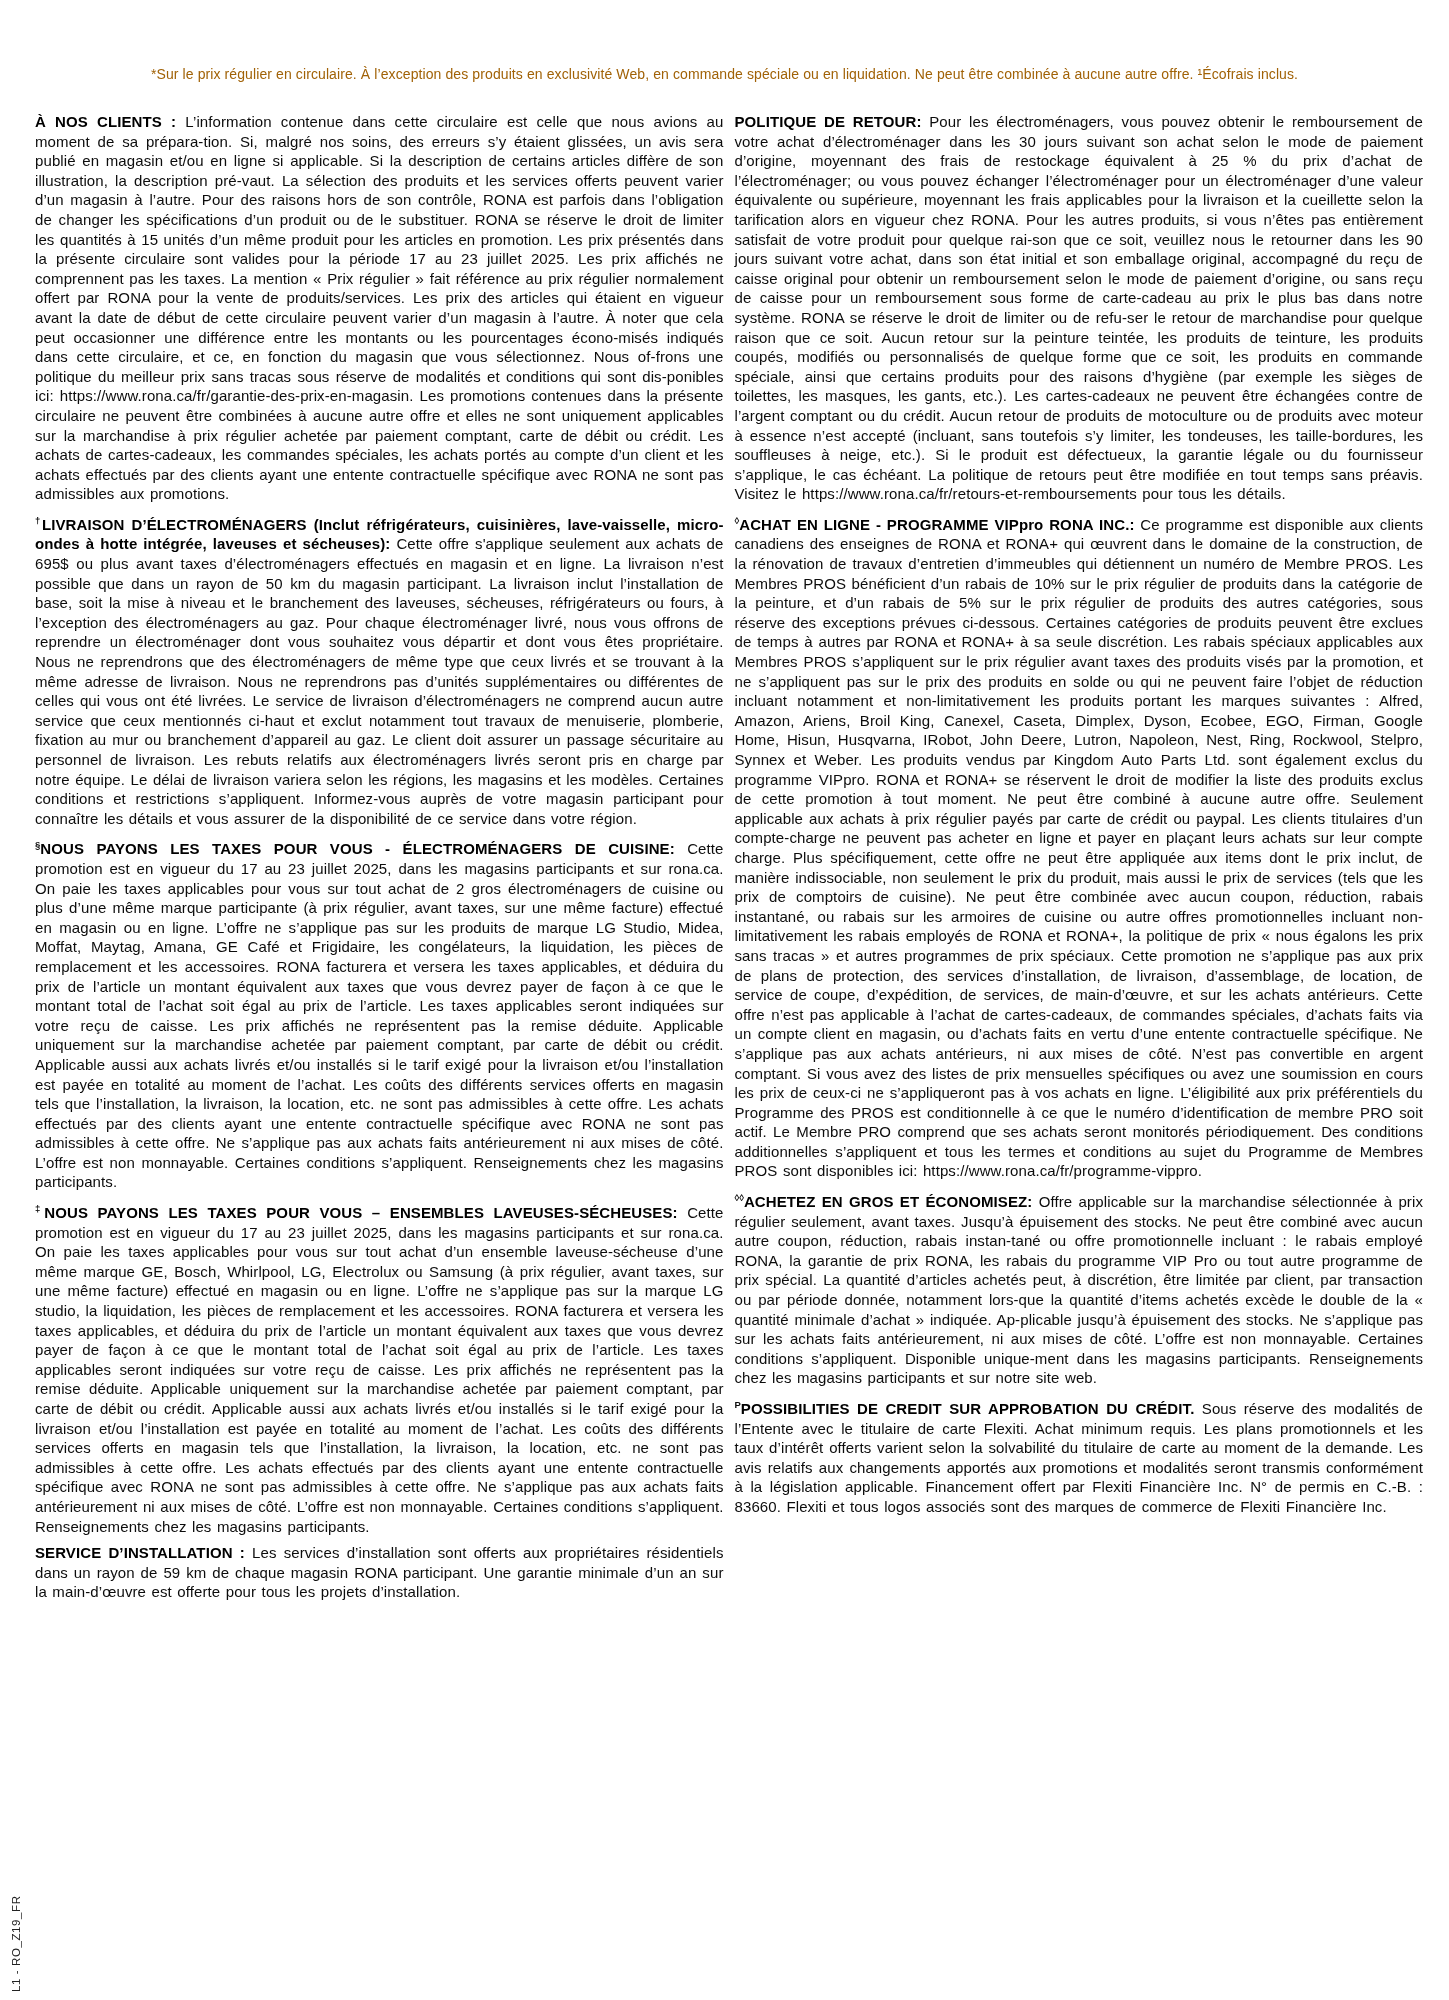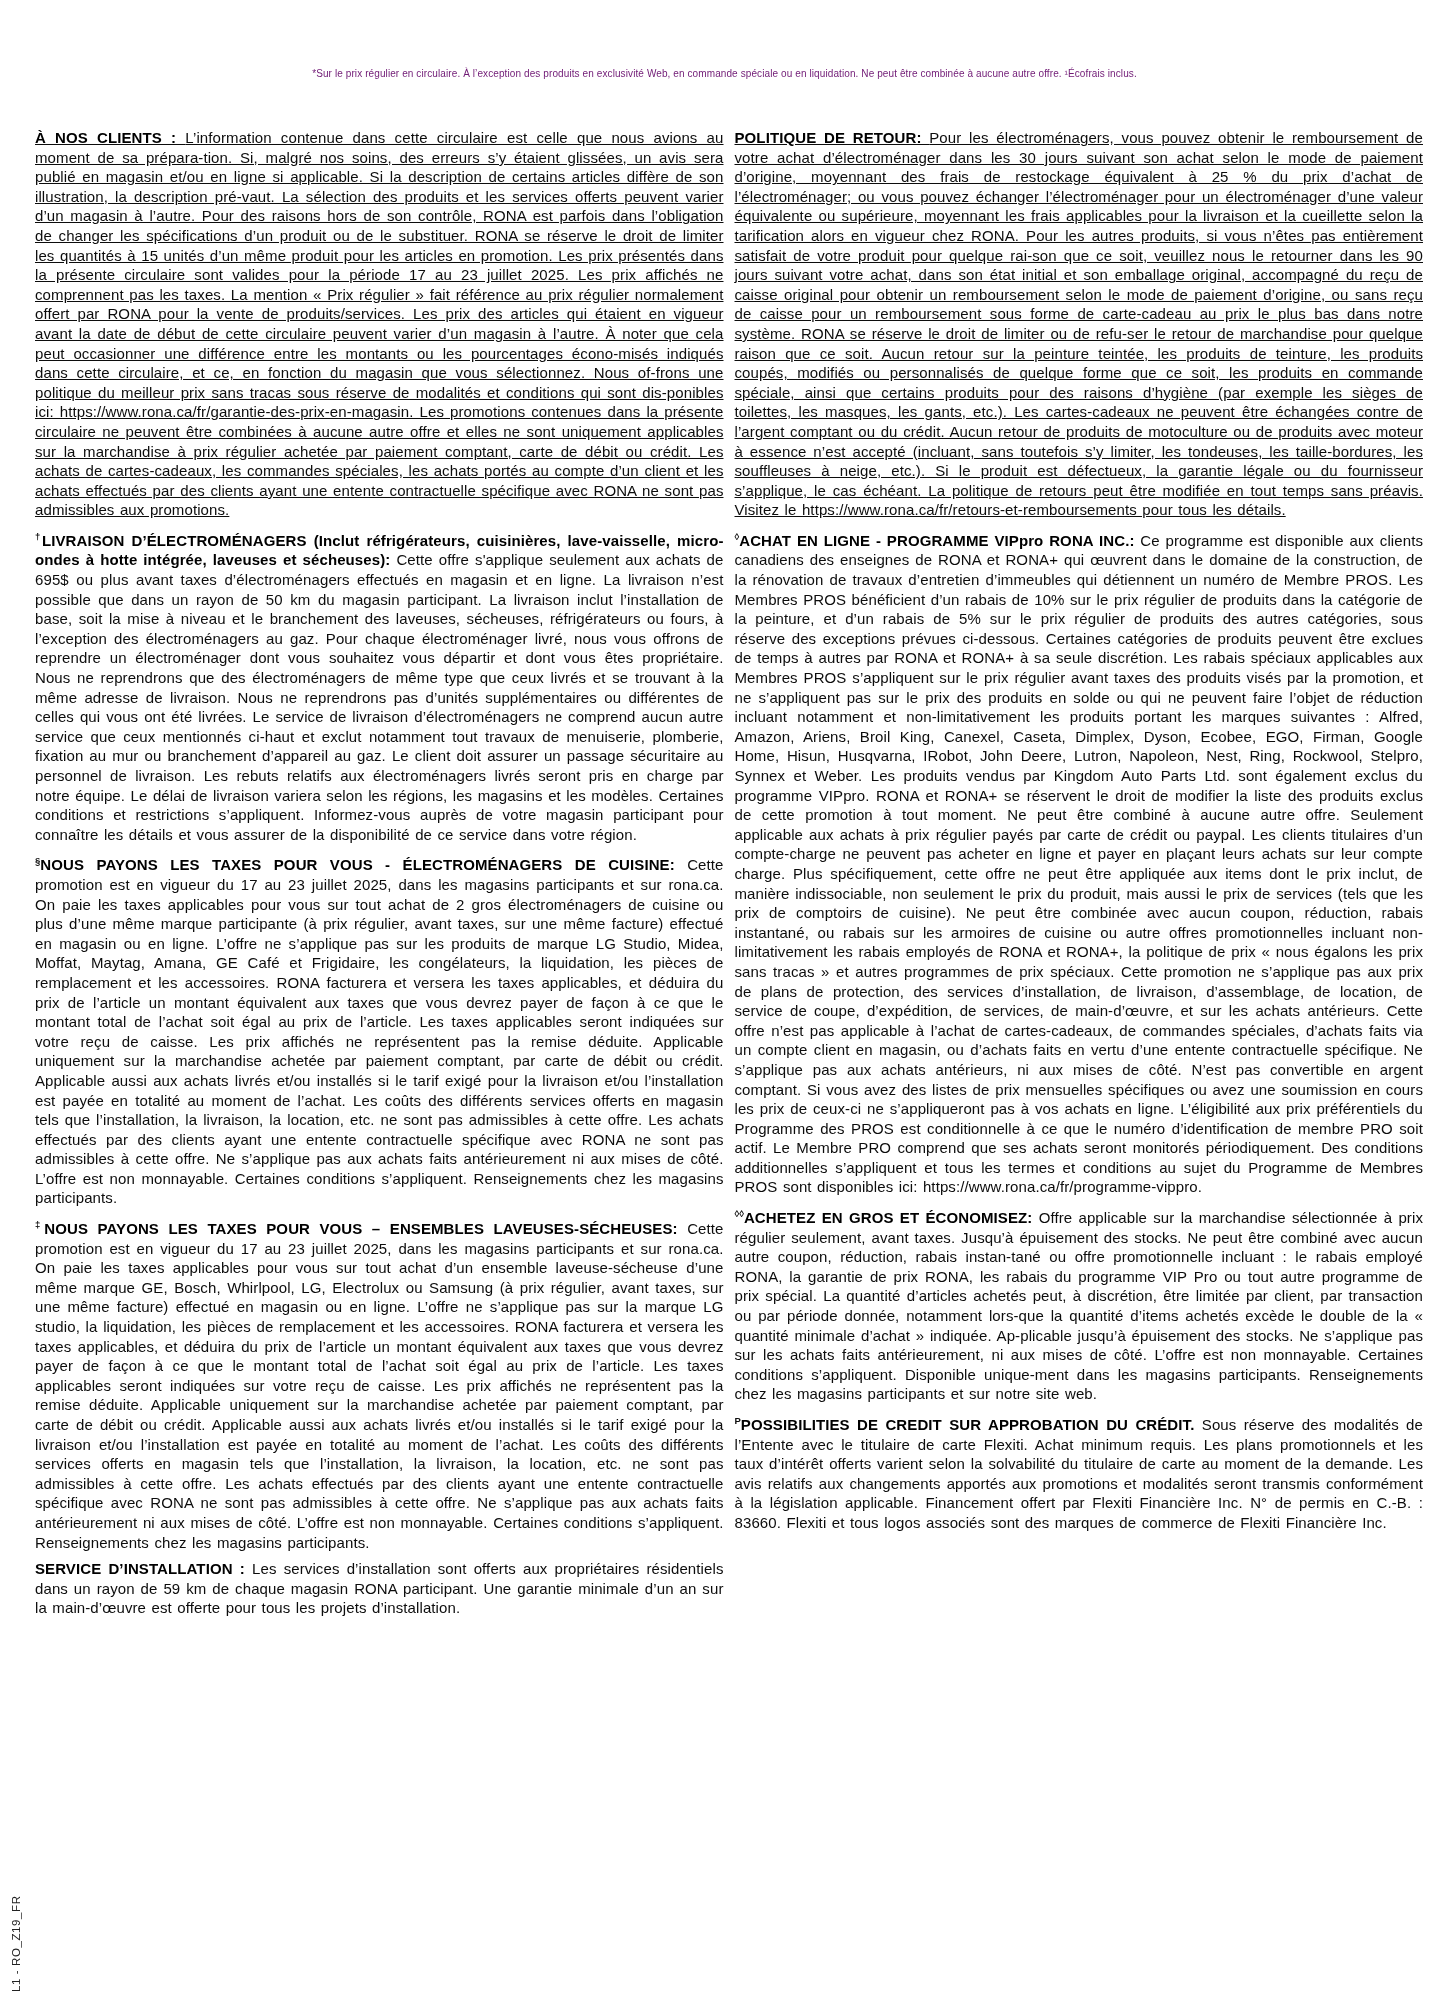--- a/index.html
+++ b/index.html
@@ -13,23 +13,23 @@
     color: #000000;
   }
   .top-notes {
     position: absolute;
     top: 64px;
     left: 0;
     width: 1449px;
     text-align: center;
   }
   .note {
-    font-size: 10px;
+    font-size: 14px;
     line-height: 20px;
-    color: #701a75;
+    color: #a16207;
     letter-spacing: 0.1px;
   }
   .columns {
     position: absolute;
     top: 112px;
     left: 35px;
     width: 1388px;
     display: flex;
     gap: 11px;
     align-items: flex-start;
@@ -37,21 +37,21 @@
   .col {
     width: 689px;
     text-align: justify;
     font-size: 15px;
     line-height: 19.6px;
     letter-spacing: 0.1px;
     word-spacing: 1.2px;
     color: #0c0c0c;
   }
   .section { margin: 0 0 7px 0; }
-  .section:first-child { margin-top: 16px; text-decoration: underline; }
+  .section:first-child { margin-top: 0; }
   .head { font-weight: 700; color: #000; }
   .sup {
     font-weight: 700;
     font-size: 9.5px;
     vertical-align: 6px;
     letter-spacing: 0;
   }
   .side-code {
     position: absolute;
     left: 10px;

